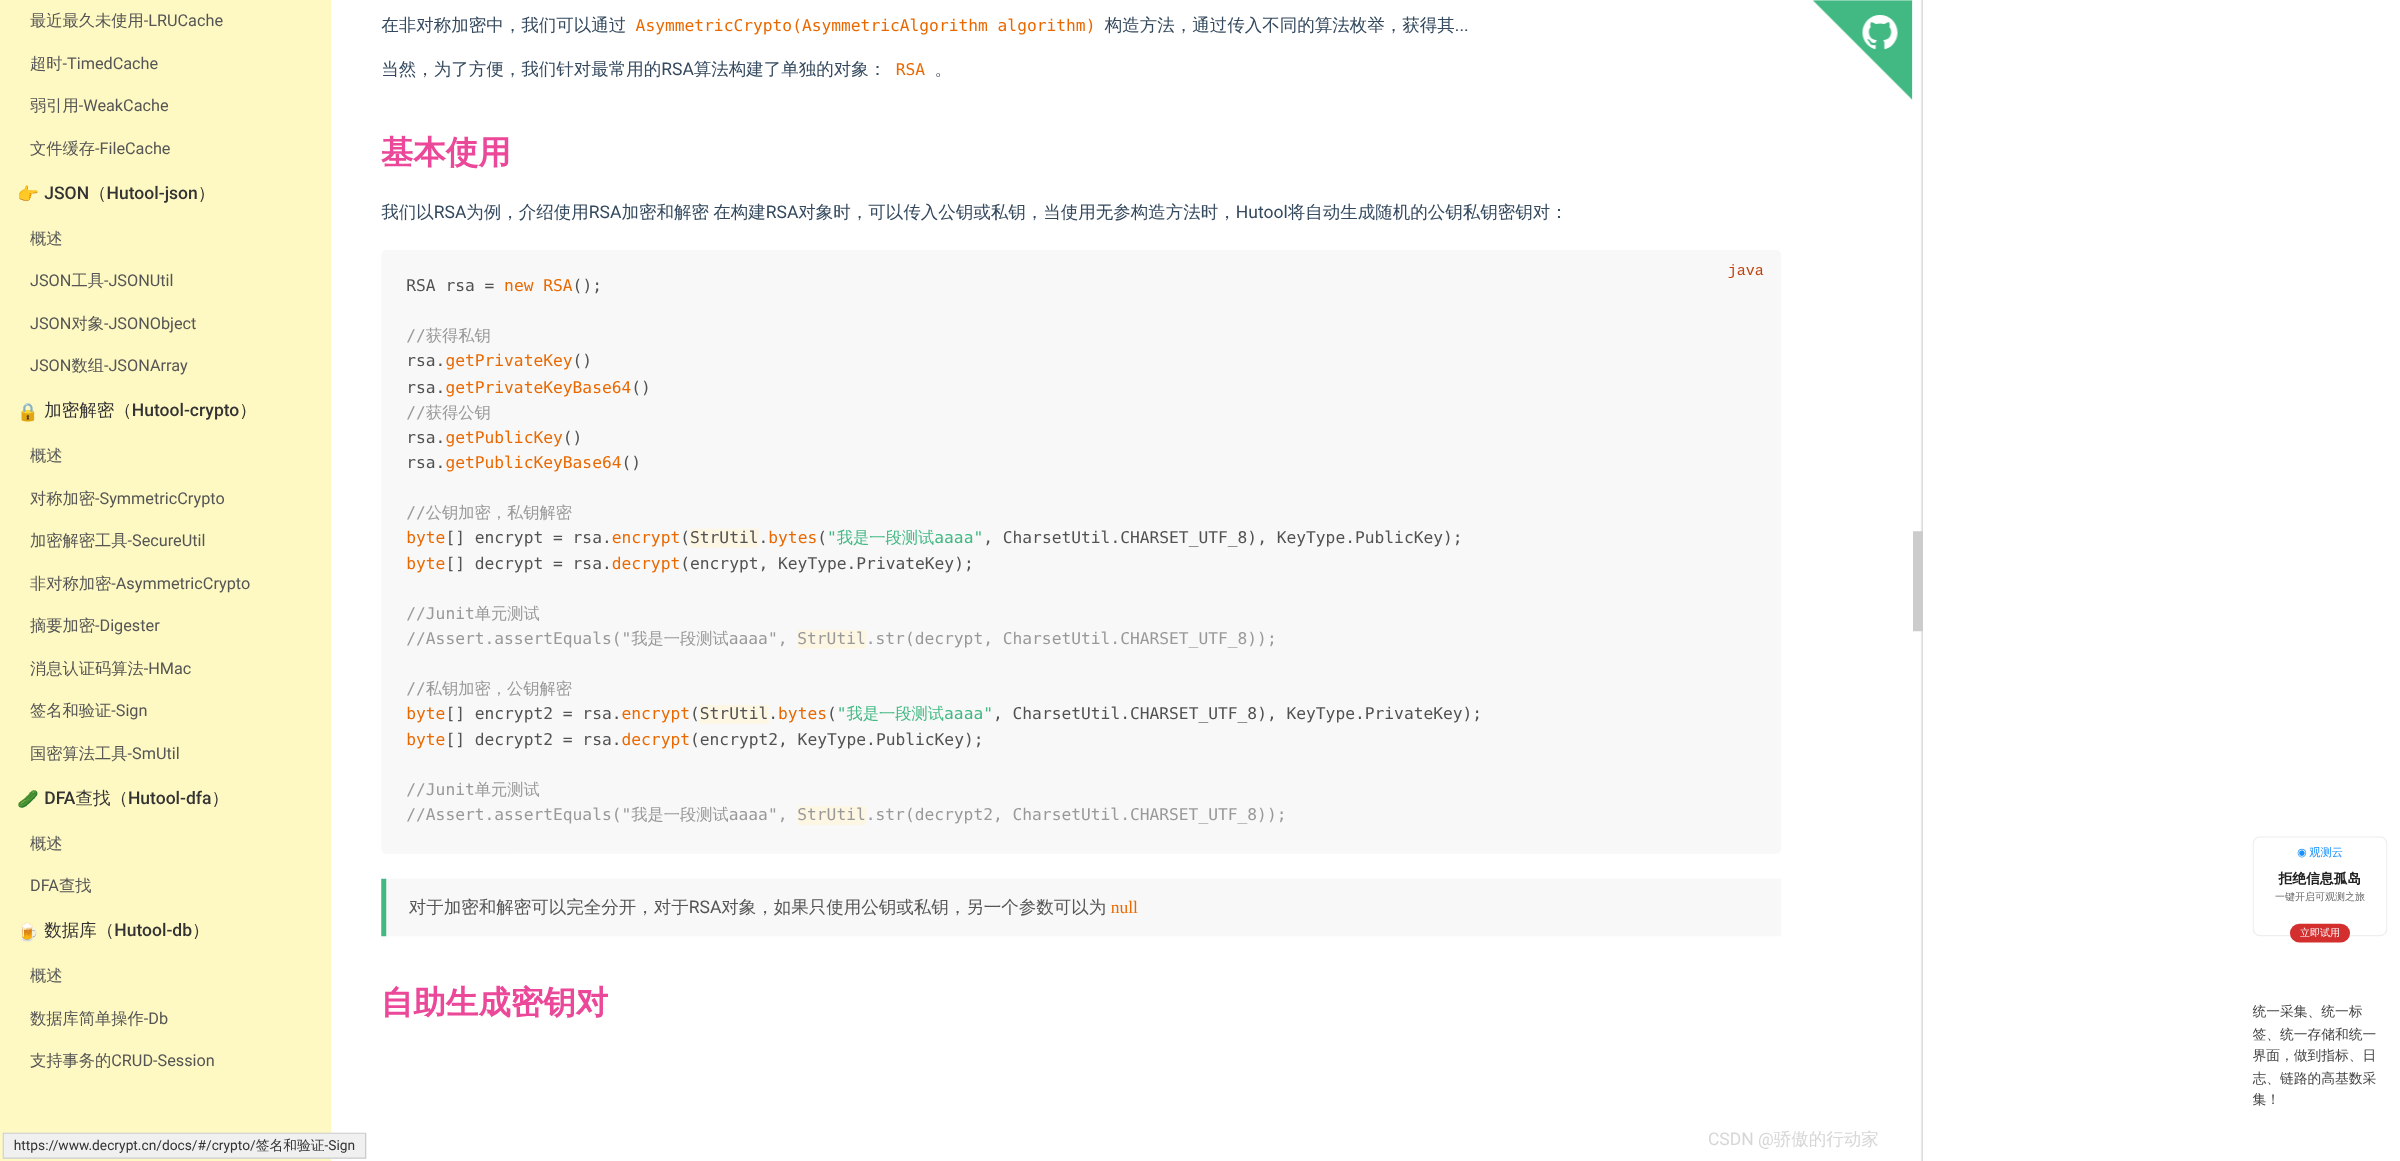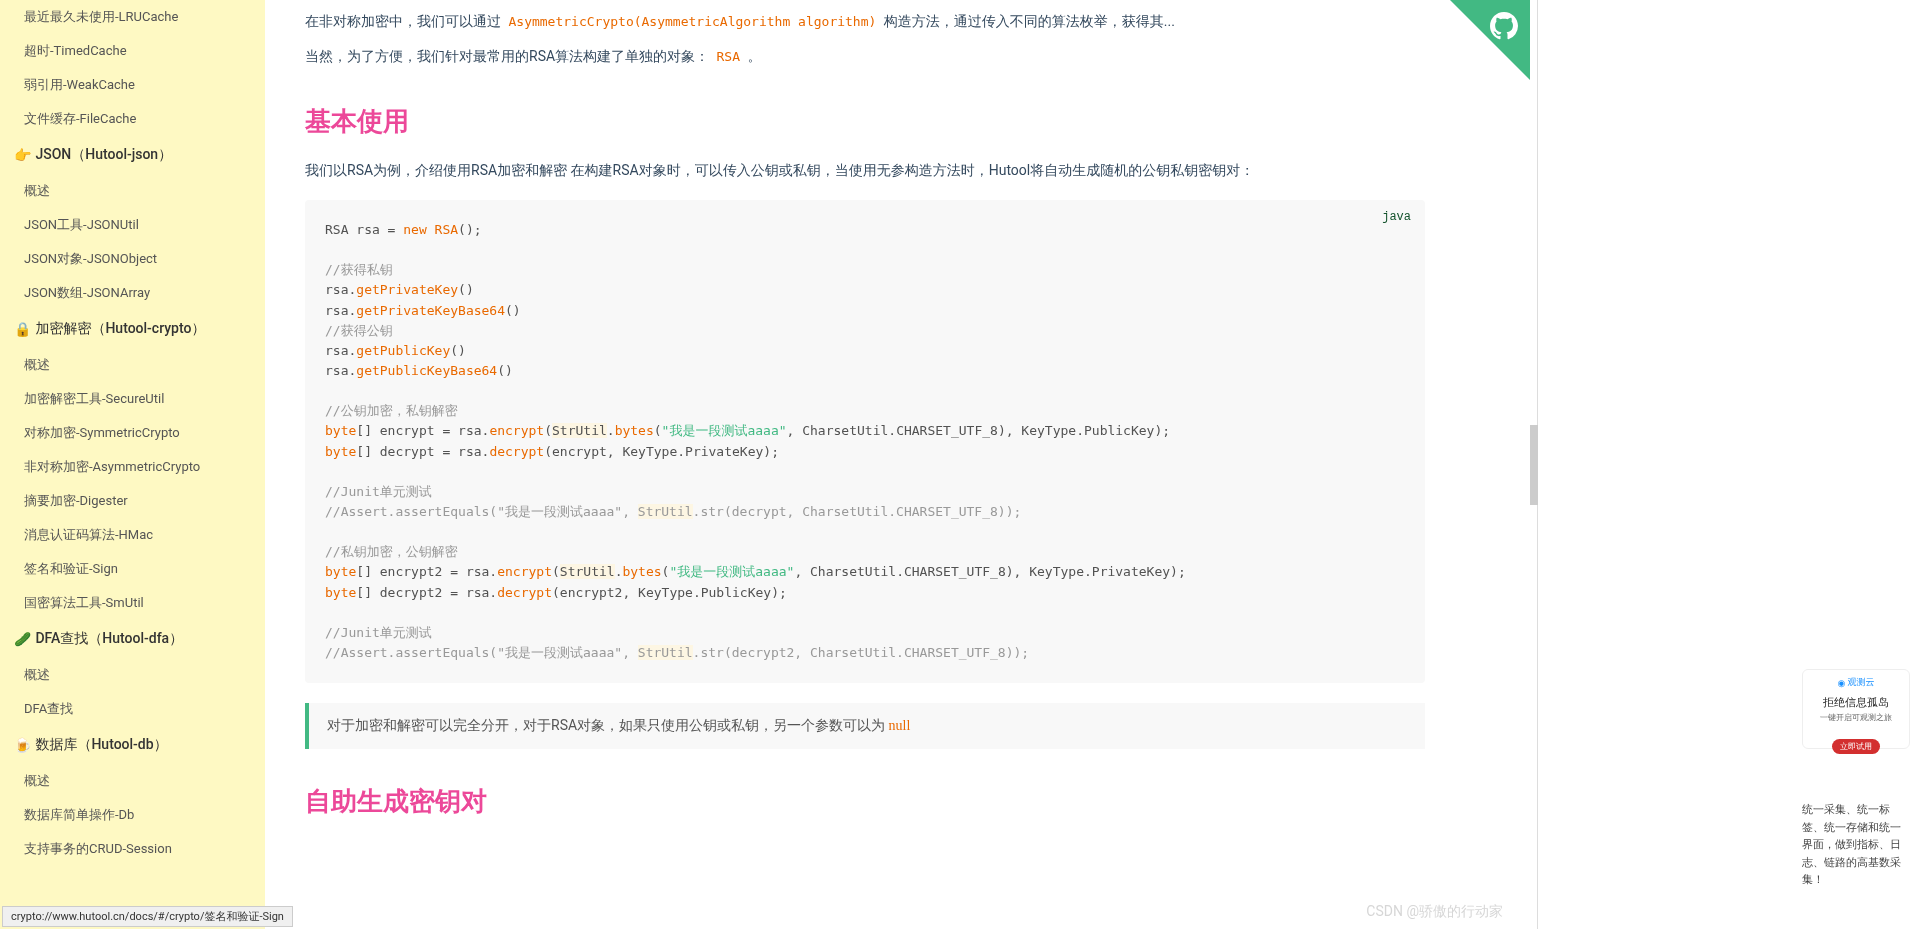--- a/index.html
+++ b/index.html
@@ -7,37 +7,37 @@
 .layout{display:flex;min-height:100vh}
 .sidebar{width:265px;background:#fef9c3;padding:0 0 20px 14px;flex-shrink:0;overflow-y:auto}
 .sidebar-item{padding:8px 10px;color:#555;cursor:pointer;font-size:13px}
 .sidebar-group{display:flex;align-items:center;padding:10px 0;font-size:14px;color:#333;font-weight:500}
 .sidebar-group .emoji{margin-right:4px;font-size:14px}
 .main{flex:1;padding:0 40px 27px 40px;max-width:1200px}
 .main p{line-height:1.9;color:#34495e;margin:8px 0}
 .main h2{font-size:26px;color:#ec4899;font-weight:600;margin:35px 0 18px}
 .code-inline{font-family:Consolas,Monaco,monospace;color:#e96900;padding:2px 4px;font-size:13px}
 .code-block{background:#f8f8f8;border-radius:4px;padding:20px;margin:16px 0;position:relative;font-family:Consolas,Monaco,"Courier New",monospace;font-size:13px;line-height:1.55;color:#525252;overflow-x:auto}
-.code-lang{position:absolute;top:8px;right:14px;color:#14532d;font-size:12px}
+.code-lang{position:absolute;top:8px;right:14px;color:#c2410c;font-size:12px}
 .code-block .kw{color:#e96900}
 .code-block .fn{color:#e96900}
 .code-block .cm{color:#999}
 .code-block .str{color:#42b983}
 .code-block .hl{background:#fdf6e3}
 .blockquote{border-left:4px solid #42b983;background:#f8f8f8;padding:14px 18px;margin:20px 0;color:#555}
 .blockquote .kw2{color:#e96900;font-family:Liberation Serif, serif}
 .status-bar{position:fixed;left:2px;bottom:2px;background:#f0f0f0;border:1px solid #ccc;padding:2px 8px;font-size:11px;color:#333}
 .corner-ribbon{position:fixed;top:0;right:390px;width:80px;height:80px;background:#42b983;clip-path:polygon(100% 0,0 0,100% 100%)}
 .corner-ribbon svg{position:absolute;top:12px;right:12px;fill:#fff}
 .right-scroll{position:fixed;right:382px;top:0;bottom:0;width:8px;background:linear-gradient(#ccc,#ccc) center/8px 80px no-repeat}
 .right-edge{position:fixed;right:382px;top:0;bottom:0;width:1px;background:#ddd}
 .ad-box{position:fixed;right:10px;bottom:180px;width:108px;text-align:center}
 .ad-img{width:100%;height:80px;background:#fff;border:1px solid #eee;border-radius:6px;position:relative;padding:6px}
 .ad-logo{font-size:9px;color:#1890ff;display:flex;align-items:center;justify-content:center;gap:2px}
-.ad-title{font-size:11px;font-weight:400;color:#222;margin-top:6px}
+.ad-title{font-size:11px;font-weight:700;color:#222;margin-top:6px}
 .ad-sub{font-size:8px;color:#666;margin-top:2px}
 .ad-btn{display:inline-block;background:#d32f2f;color:#fff;font-size:8px;padding:2px 8px;border-radius:8px;margin-top:16px}
 .ad-text{position:fixed;right:10px;bottom:40px;width:108px;font-size:11px;color:#444;line-height:1.6}
 .watermark{position:fixed;right:417px;bottom:8px;color:rgba(180,180,180,0.55);font-size:14px}
 </style>
 </head>
 <body>
 
 <div class="layout">
   <aside class="sidebar">
@@ -53,22 +53,22 @@
     <div class="sidebar-item">概述</div>
     <div class="sidebar-item">JSON工具-JSONUtil</div>
     <div class="sidebar-item">JSON对象-JSONObject</div>
     <div class="sidebar-item">JSON数组-JSONArray</div>
 
     <div class="sidebar-group">
         <span class="emoji">🔒</span>
         <span>加密解密（Hutool-crypto）</span>
       </div>
     <div class="sidebar-item">概述</div>
+    <div class="sidebar-item">对称加密-SymmetricCrypto</div>
     <div class="sidebar-item">加密解密工具-SecureUtil</div>
-    <div class="sidebar-item">对称加密-SymmetricCrypto</div>
     <div class="sidebar-item">非对称加密-AsymmetricCrypto</div>
     <div class="sidebar-item">摘要加密-Digester</div>
     <div class="sidebar-item">消息认证码算法-HMac</div>
     <div class="sidebar-item">签名和验证-Sign</div>
     <div class="sidebar-item">国密算法工具-SmUtil</div>
 
     <div class="sidebar-group">
         <span class="emoji">🥒</span>
         <span>DFA查找（Hutool-dfa）</span>
       </div>
@@ -140,13 +140,13 @@
         <span>观测云</span>
       </div>
     <div class="ad-title">拒绝信息孤岛</div>
     <div class="ad-sub">一键开启可观测之旅</div>
     <span class="ad-btn">立即试用</span>
   </div>
 </div>
 <div class="ad-text">统一采集、统一标签、统一存储和统一界面，做到指标、日志、链路的高基数采集！</div>
 
 <div class="watermark">CSDN @骄傲的行动家</div>
-<div class="status-bar">crypto://www.hutool.cn/docs/#/crypto/签名和验证-Sign</div>
+<div class="status-bar">https://www.decrypt.cn/docs/#/crypto/签名和验证-Sign</div>
 
 </body></html>

